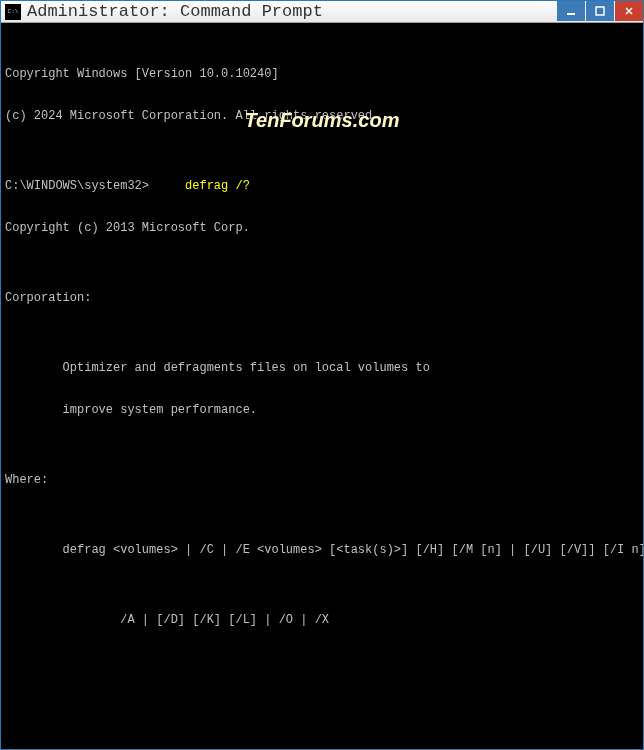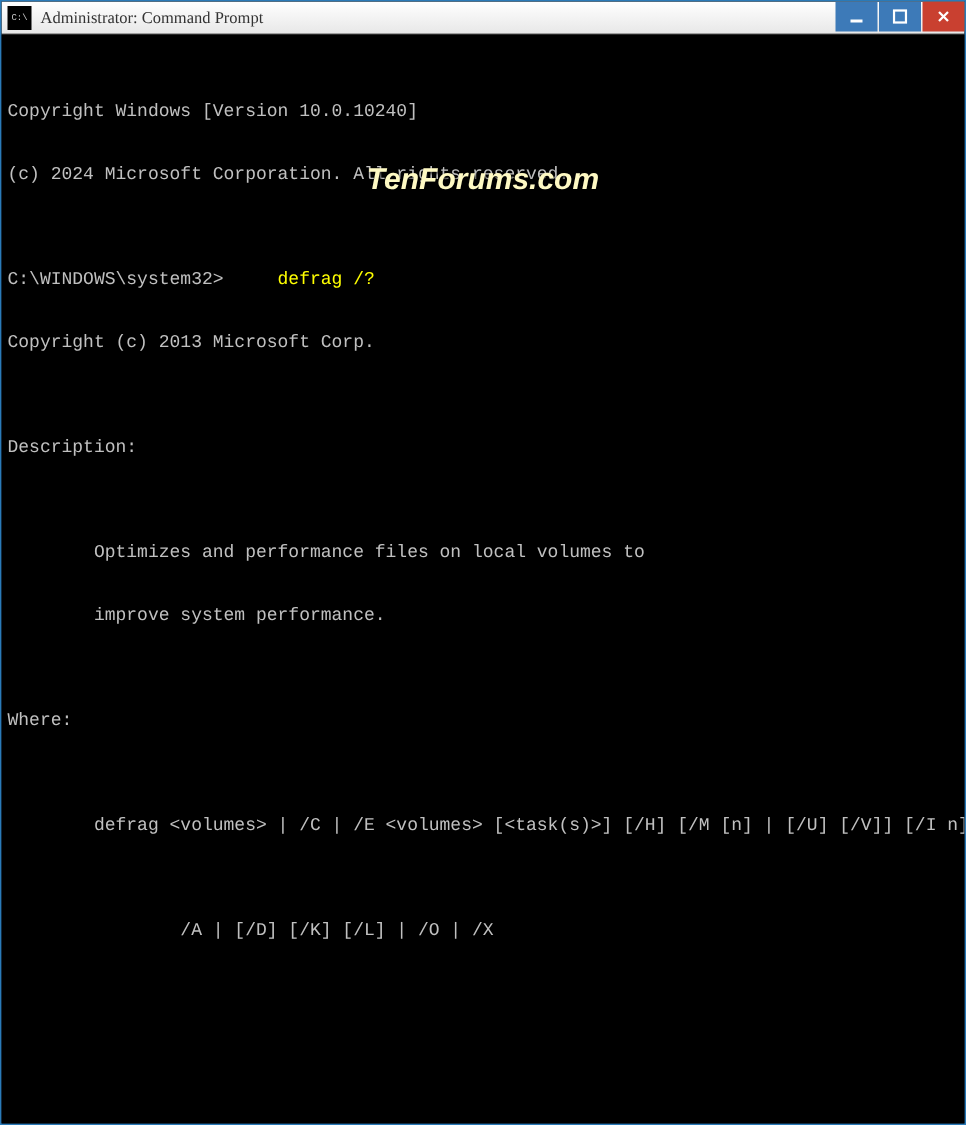--- a/index.html
+++ b/index.html
@@ -29,22 +29,22 @@
       justify-content: center;
     }
     .title-icon::after {
       content: "C:\\";
       color: #ccc;
       font-size: 6px;
     }
     .title-text {
       flex: 1;
       color: #333;
-      font-family: Liberation Serif, serif;
-      font-size: 11px;
+      font-family: Liberation Mono, monospace;
+      font-size: 17px;
       padding-left: 2px;
     }
     .window-controls {
       display: flex;
       height: 100%;
     }
     .win-btn {
       width: 28px;
       height: 20px;
       display: flex;
@@ -115,23 +115,23 @@
 </div>
 
 <div class="terminal">
   <div class="watermark">TenForums.com</div>
   <span class="line">Copyright Windows [Version 10.0.10240]</span>
   <span class="line">(c) 2024 Microsoft Corporation. All rights reserved.</span>
   <span class="line"></span>
   <span class="line"><span>C:\WINDOWS\system32&gt;</span><span class="yellow">defrag /?</span></span>
   <span class="line">Copyright (c) 2013 Microsoft Corp.</span>
   <span class="line"></span>
-  <span class="line">Description:</span>
+  <span class="line">Corporation:</span>
   <span class="line"></span>
-  <span class="line">        Optimizes and performance files on local volumes to</span>
+  <span class="line">        Optimizer and defragments files on local volumes to</span>
   <span class="line">        improve system performance.</span>
   <span class="line"></span>
   <span class="line">Where:</span>
   <span class="line"></span>
   <span class="line">        defrag &lt;volumes&gt; | /C | /E &lt;volumes&gt; [&lt;task(s)&gt;] [/H] [/M [n] | [/U] [/V]] [/I n]</span>
   <span class="line"></span>
   <span class="line">                /A | [/D] [/K] [/L] | /O | /X</span>
   <span class="line"></span>
   
   

